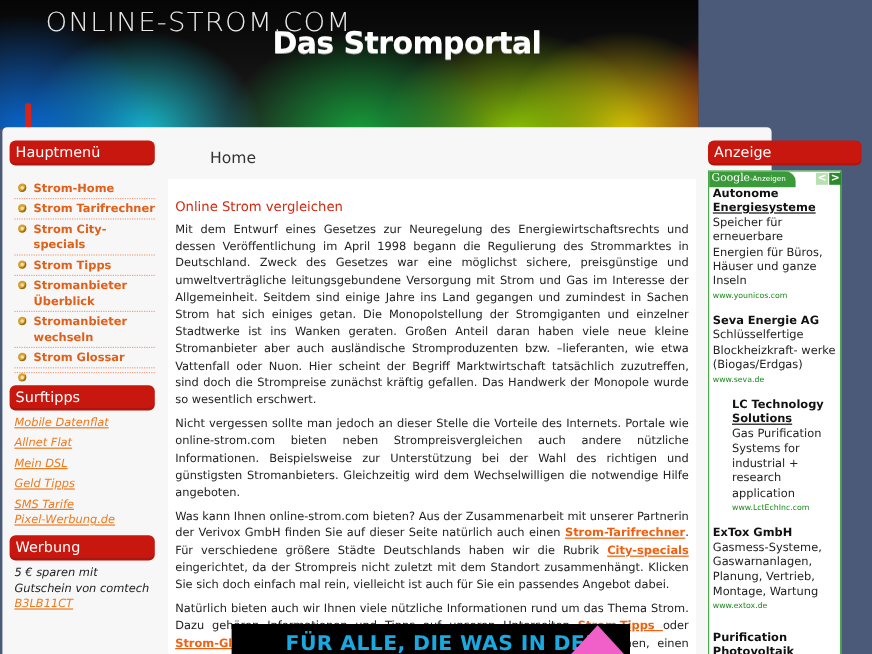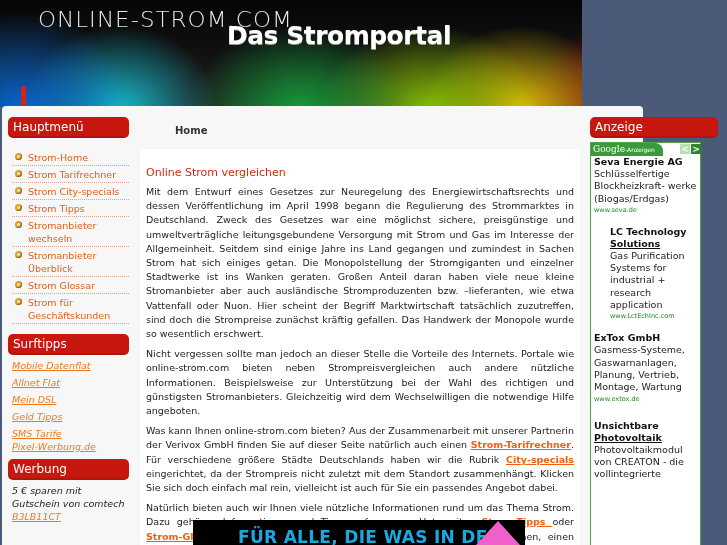--- a/index.html
+++ b/index.html
@@ -46,41 +46,41 @@
   .box-title {
     background: #c8170f; color: #fff; font-size: 12px;
     border-radius: 5px; padding: 3px 5px; height: 21px; line-height: 15px;
     box-shadow: inset 0 -2px 0 rgba(0,0,0,0.12);
   }
   #left { position: absolute; left: 6px; top: 11px; width: 121px; }
   #mainmenu { list-style: none; margin-top: 11px; padding-left: 4px; }
   #mainmenu li {
     border-bottom: 1px dotted #f0a080;
     padding: 2px 0 1px 16px; position: relative;
-    line-height: 13px; color: #e0601a; font-size: 9.5px;
+    line-height: 13px; color: #e0601a; font-size: 9.5px; font-weight: bold;
   }
   #mainmenu li .bullet {
     position: absolute; left: 3px; top: 4px; width: 7px; height: 7px;
     background: #d7a033; border-radius: 50%;
     box-shadow: inset -1px -1px 0 #9a6d18;
   }
   #mainmenu li .bullet::after {
     content: ""; position: absolute; left: 2px; top: 2px; width: 3px; height: 3px;
     background: #f7e2a0; border-radius: 50%;
   }
   .plain-link { display: block; color: #ee7a20; text-decoration: underline; font-size: 9.5px; line-height: 13px; }
   #surftipps-box { margin-top: 10px; }
   #surftipps-list { margin-top: 4px; padding-left: 4px; font-style: italic; }
   #surftipps-list a { margin-bottom: 4px; }
   #surftipps-list a.tight { margin-bottom: 0; }
   #werbung-box { margin-top: 6px; }
   #werbung-text { padding-left: 4px; margin-top: 4px; font-size: 9.5px; line-height: 13px; color: #222; font-style: italic; }
 
   #center { position: absolute; left: 138px; top: 0; width: 440px; }
-  #breadcrumb { position: absolute; left: 2px; top: 19px; font-weight: bold; font-size: 10px; color: #333; padding-left: 33px; }
+  #breadcrumb { position: absolute; left: 2px; top: 19px; font-weight: normal; font-size: 13px; color: #333; padding-left: 33px; }
   #content {
     position: absolute; left: 0; top: 43px; width: 440px; height: 400px;
     background: #fff; padding: 17px 6px 0 6px;
   }
   #content h1 { color: #d02a12; font-size: 11px; font-weight: normal; margin-bottom: 6px; }
   #content p { font-size: 9.5px; line-height: 14.2px; text-align: justify; color: #222; margin-bottom: 6px; }
   #content p a { color: #f06010; font-weight: bold; text-decoration: underline; }
   #banner {
     position: absolute; left: 53px; top: 371px; width: 332px; height: 30px;
     background: #000; overflow: hidden;
@@ -131,24 +131,24 @@
 
 <div id="page">
 
   <div id="left">
     <div class="box-title">Hauptmenü</div>
     <ul id="mainmenu">
       <li><span class="bullet"></span><span>Strom-Home</span></li>
       <li><span class="bullet"></span><span>Strom Tarifrechner</span></li>
       <li><span class="bullet"></span><span>Strom City-specials</span></li>
       <li><span class="bullet"></span><span>Strom Tipps</span></li>
+      <li><span class="bullet"></span><span>Stromanbieter Überblick</span></li>
       <li><span class="bullet"></span><span>Stromanbieter wechseln</span></li>
-      <li><span class="bullet"></span><span>Stromanbieter Überblick</span></li>
       <li><span class="bullet"></span><span>Strom Glossar</span></li>
-      <li><span class="bullet"></span><span>Strom für Geschäftskunden</span></li>
+      <li><span class="bullet"></span></li>
     </ul>
 
     <div id="surftipps-box">
       <div class="box-title">Surftipps</div>
       <div id="surftipps-list">
         <a class="plain-link">Mobile Datenflat</a>
         <a class="plain-link">Allnet Flat</a>
         <a class="plain-link">Mein DSL</a>
         <a class="plain-link">Geld Tipps</a>
         <a class="plain-link tight">SMS Tarife</a>
@@ -182,34 +182,39 @@
 
   <div id="right">
     <div class="box-title">Anzeige</div>
     <div id="ads">
       <div id="ads-header">
         <div id="google-label"><span>Google</span><small>-Anzeigen</small></div>
         <div id="ads-prev" class="ads-nav">&lt;</div>
         <div id="ads-next" class="ads-nav">&gt;</div>
       </div>
       <div class="ad">
+        <div class="ad-title"><span>Autonome</span><br><u>Energiesysteme</u></div>
+        <div class="ad-desc">Speicher für erneuerbare Energien für Büros, Häuser und ganze Inseln</div>
+        <div class="ad-url">www.younicos.com</div>
+      </div>
+      <div class="ad">
         <div class="ad-title">Seva Energie AG</div>
         <div class="ad-desc">Schlüsselfertige Blockheizkraft- werke (Biogas/Erdgas)</div>
         <div class="ad-url">www.seva.de</div>
       </div>
       <div class="ad" style="margin-top:6px;margin-left:16px;">
         <div class="ad-title"><span>LC Technology</span><br><u>Solutions</u></div>
         <div class="ad-desc">Gas Purification Systems for industrial + research application</div>
         <div class="ad-url">www.LctEchInc.com</div>
       </div>
       <div class="ad" style="margin-bottom:16px;">
         <div class="ad-title">ExTox GmbH</div>
         <div class="ad-desc">Gasmess-Systeme, Gaswarnanlagen, Planung, Vertrieb, Montage, Wartung</div>
         <div class="ad-url">www.extox.de</div>
       </div>
       <div class="ad">
-        <div class="ad-title"><span>Unsichtbare</span><br><u>Photovoltaik</u></div>
+        <div class="ad-title"><span>Purification</span><br><u>Photovoltaik</u></div>
         <div class="ad-desc">Photovoltaikmodul von CREATON - die vollintegrierte</div>
       </div>
     </div>
   </div>
 
 </div>
 
 </body></html>

